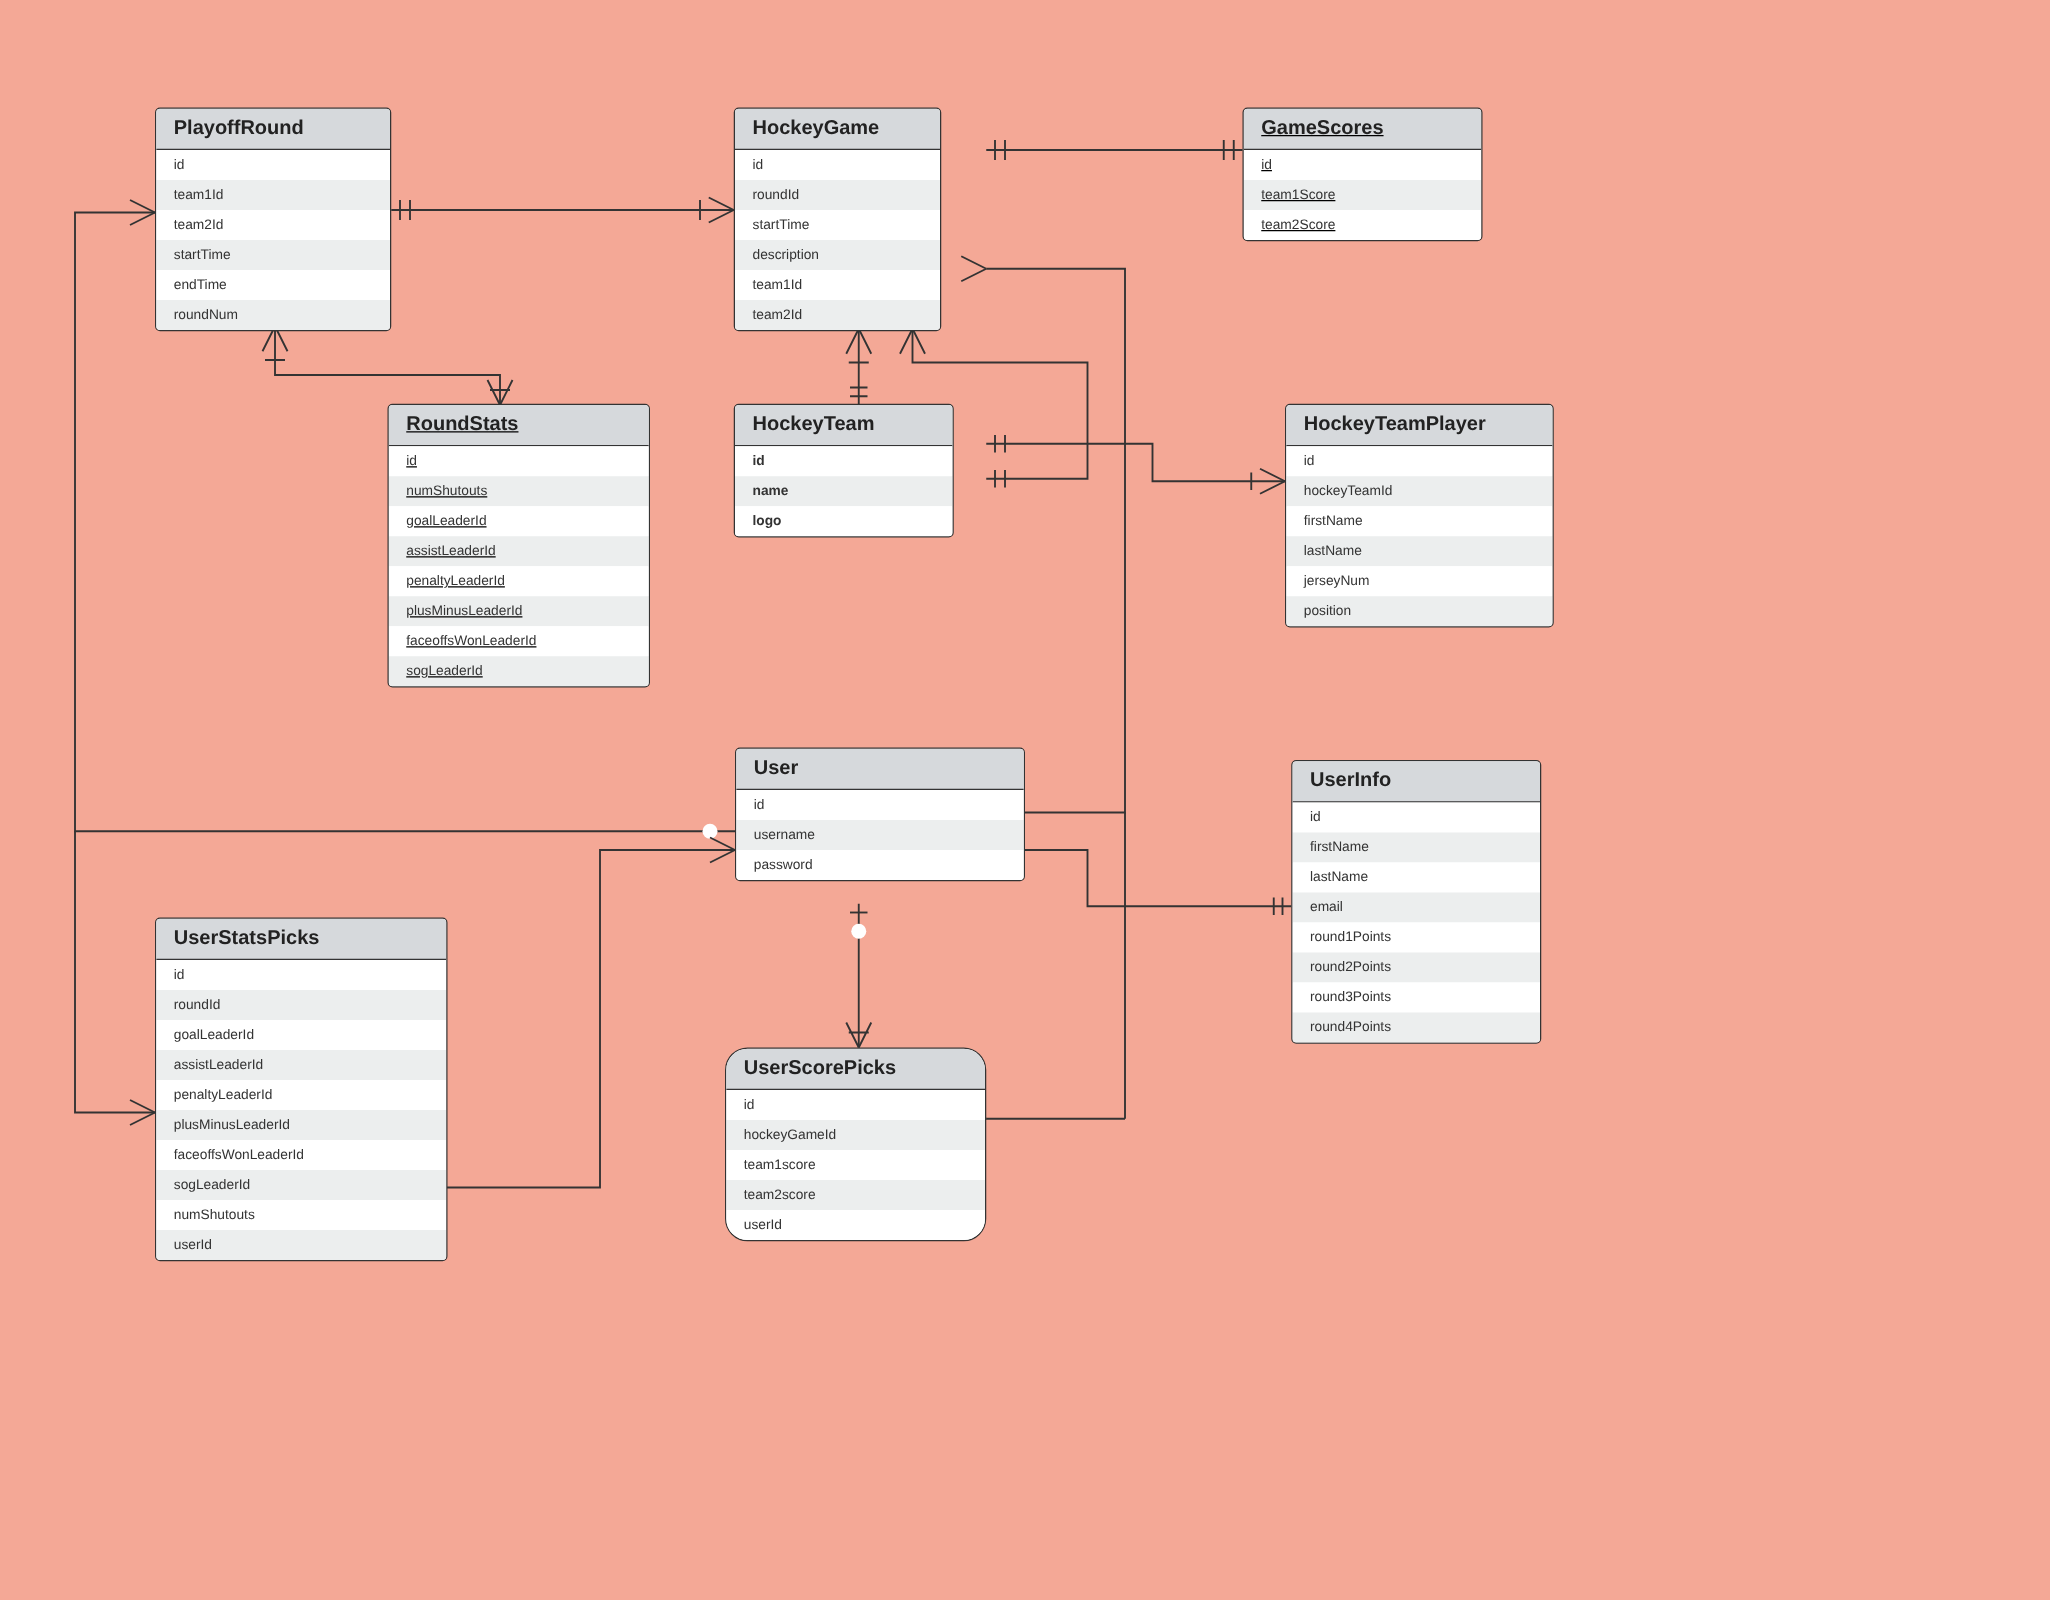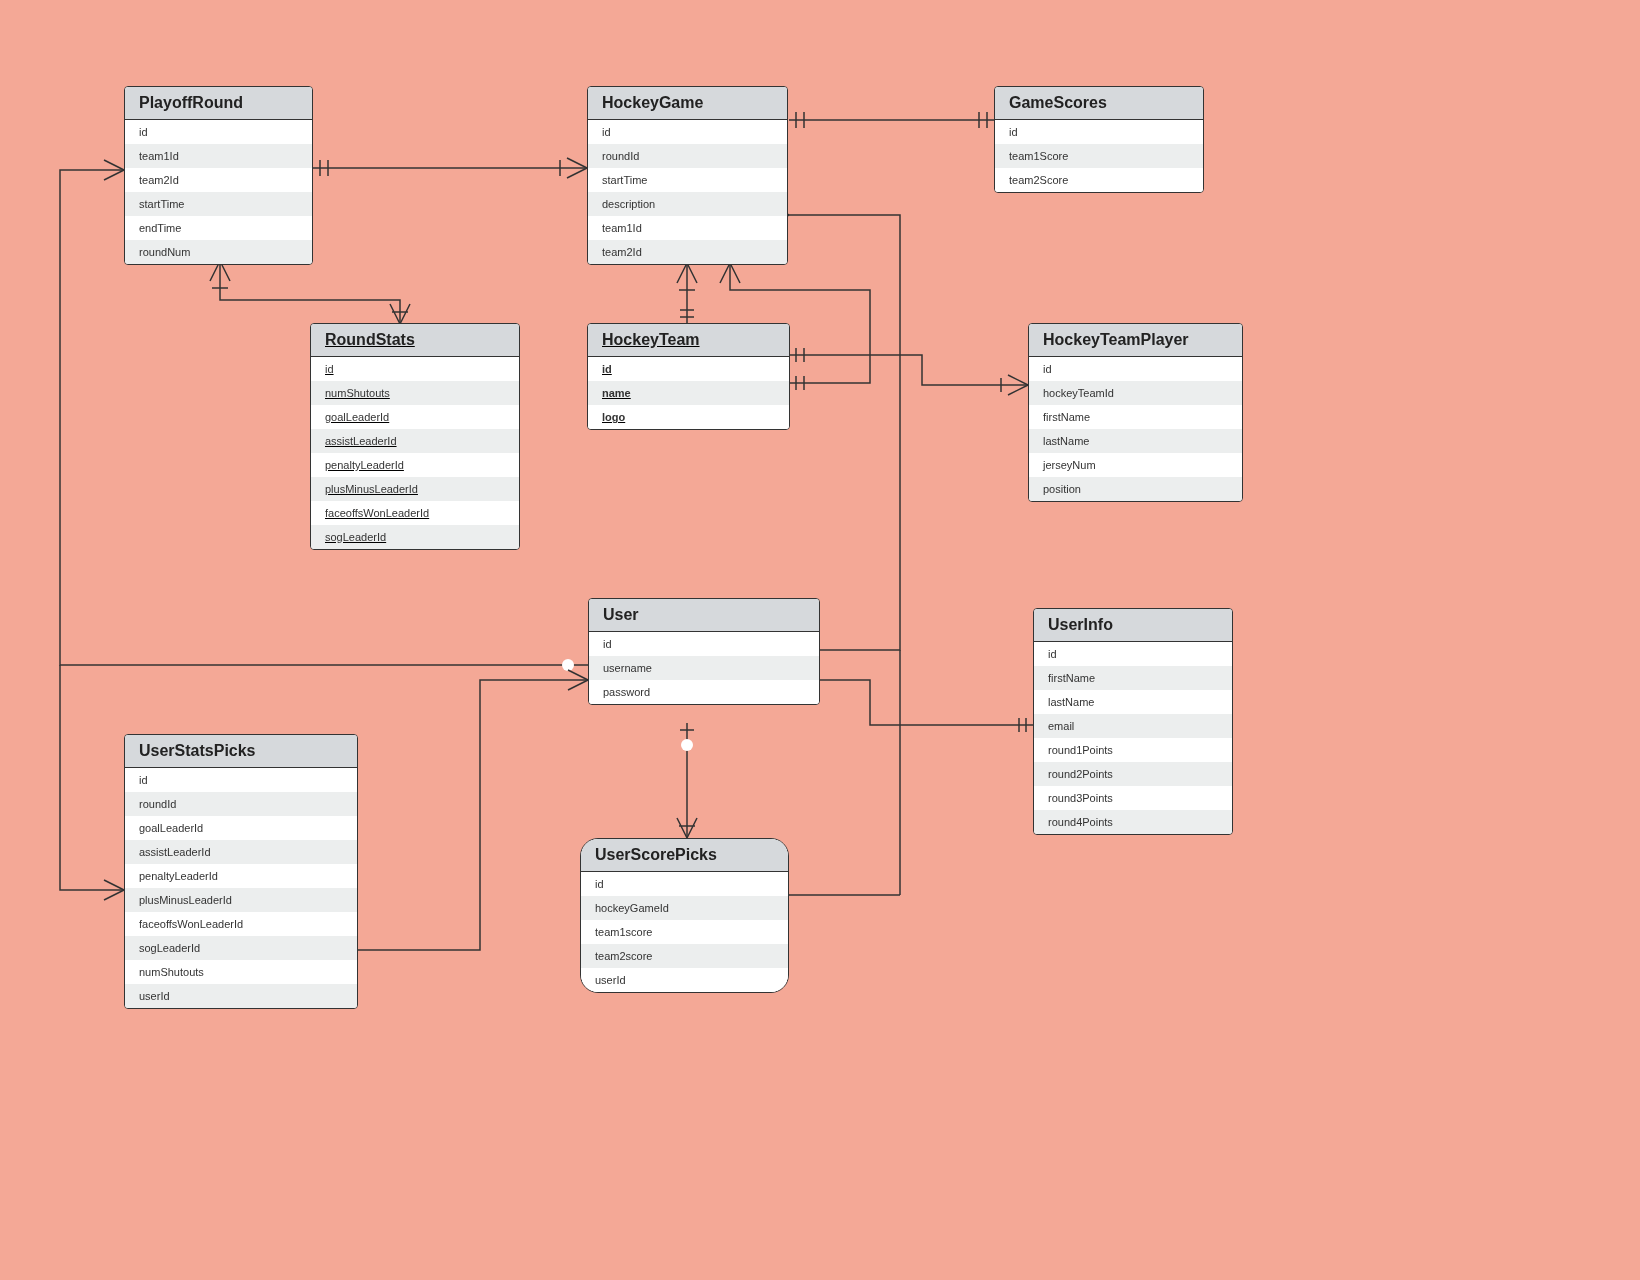--- a/index.html
+++ b/index.html
@@ -108,50 +108,50 @@
 <div class="entity" style="left:124px; top:86px; width:189px;">
   <div class="title">PlayoffRound</div>
   <div class="field">id</div>
   <div class="field">team1Id</div>
   <div class="field">team2Id</div>
   <div class="field">startTime</div>
   <div class="field">endTime</div>
   <div class="field">roundNum</div>
 </div>
 
-<div class="entity" style="left:587px; top:86px; width:201px;">
+<div class="entity" style="left:587px; top:86px; width:166px;">
   <div class="title">HockeyGame</div>
   <div class="field">id</div>
   <div class="field">roundId</div>
   <div class="field">startTime</div>
   <div class="field">description</div>
   <div class="field">team1Id</div>
   <div class="field">team2Id</div>
 </div>
 
-<div class="entity" style="left:994px; top:86px; width:210px;">
+<div class="entity" style="left:994px; top:86px; width:192px;text-decoration:underline;">
   <div class="title">GameScores</div>
   <div class="field">id</div>
   <div class="field">team1Score</div>
   <div class="field">team2Score</div>
 </div>
 
 <div class="entity" style="left:310px; top:323px; width:210px;text-decoration:underline;">
   <div class="title">RoundStats</div>
   <div class="field">id</div>
   <div class="field">numShutouts</div>
   <div class="field">goalLeaderId</div>
   <div class="field">assistLeaderId</div>
   <div class="field">penaltyLeaderId</div>
   <div class="field">plusMinusLeaderId</div>
   <div class="field">faceoffsWonLeaderId</div>
   <div class="field">sogLeaderId</div>
 </div>
 
-<div class="entity" style="left:587px; top:323px; width:203px;text-decoration:underline;">
+<div class="entity" style="left:587px; top:323px; width:176px;">
   <div class="title">HockeyTeam</div>
   <div class="field bold">id</div>
   <div class="field bold">name</div>
   <div class="field bold">logo</div>
 </div>
 
 <div class="entity" style="left:1028px; top:323px; width:215px;">
   <div class="title">HockeyTeamPlayer</div>
   <div class="field">id</div>
   <div class="field">hockeyTeamId</div>

